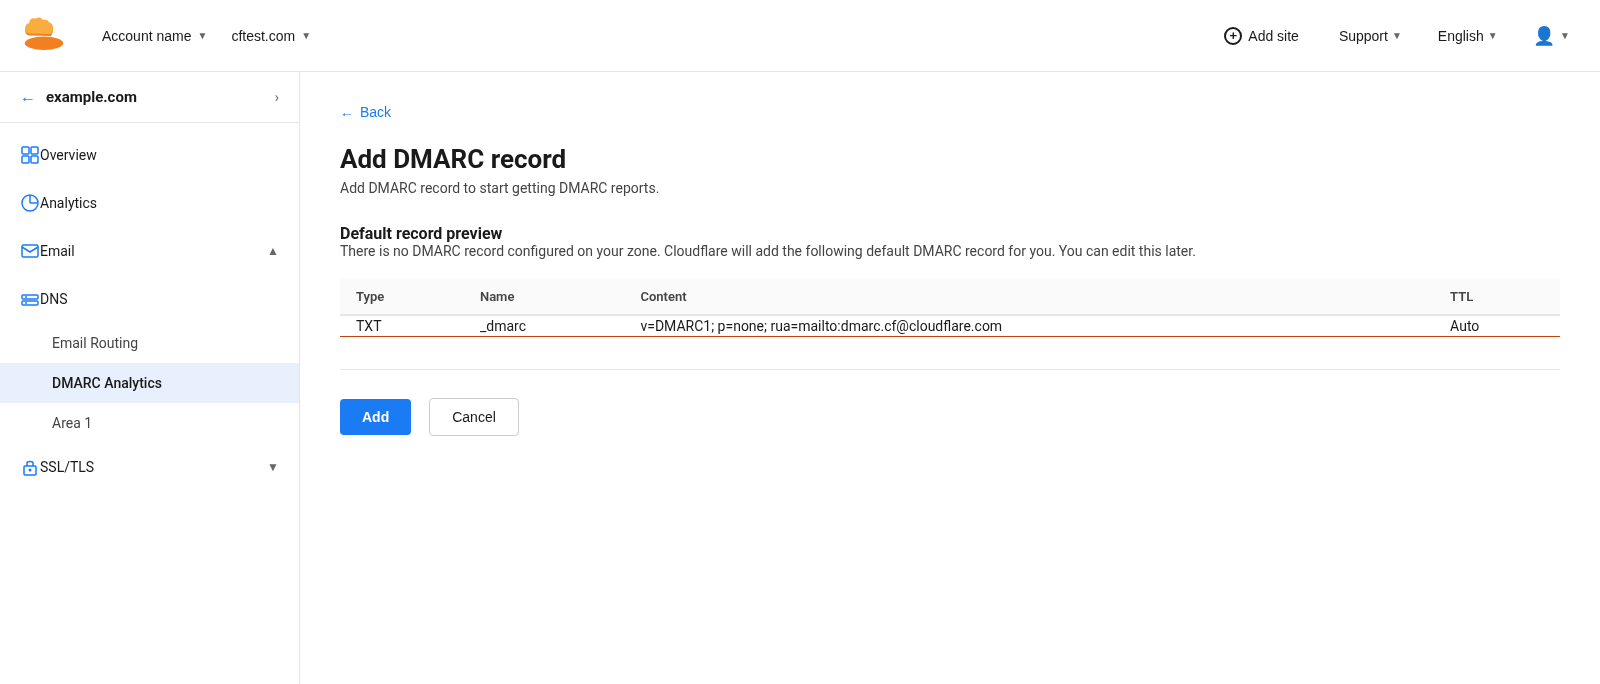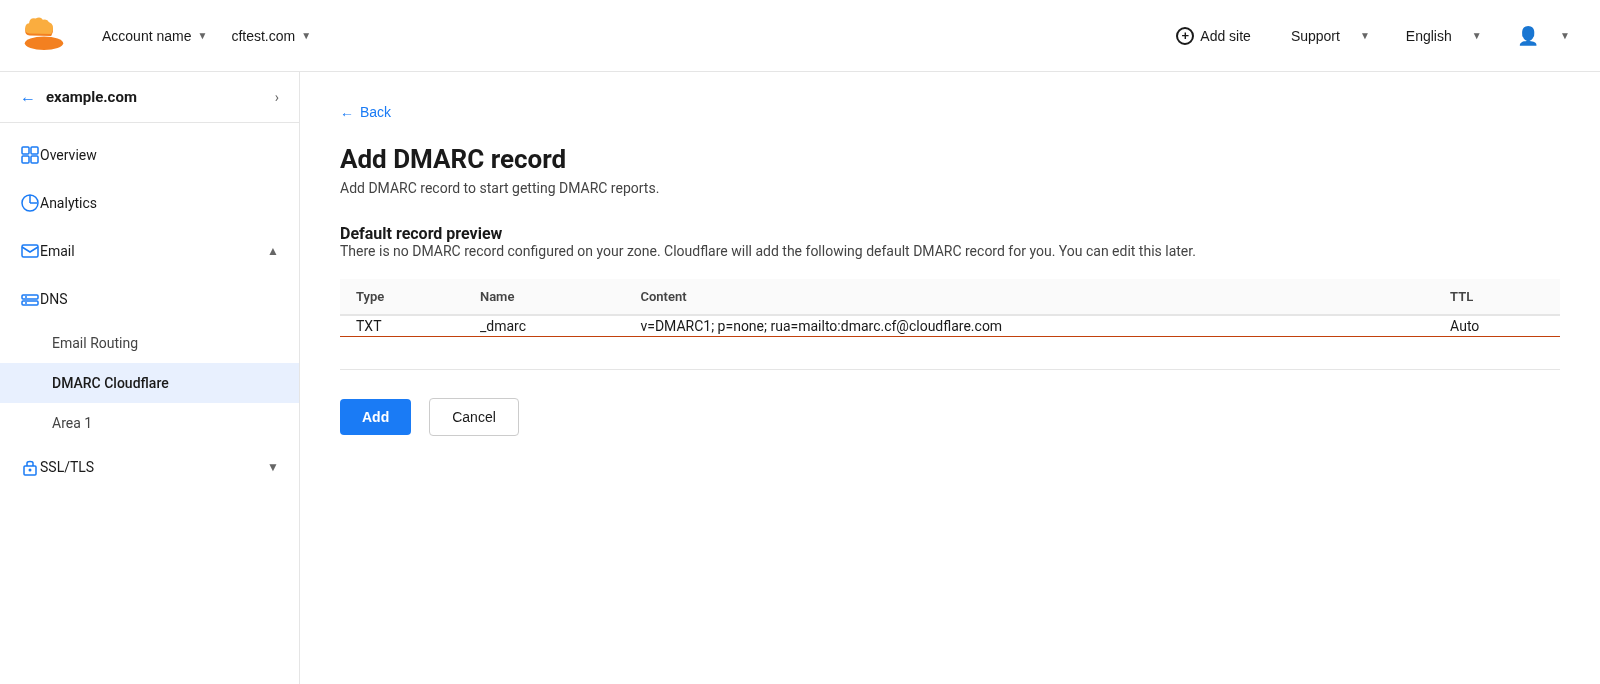--- a/index.html
+++ b/index.html
@@ -18,21 +18,21 @@
       display: flex; align-items: center; gap: 6px; padding: 6px 10px;
       border: none; background: none; cursor: pointer; font-size: 14px; color: #1a1a1a;
       border-radius: 4px;
     }
     .nav-right { display: flex; align-items: center; gap: 16px; margin-left: auto; }
     .add-site-btn {
       display: flex; align-items: center; gap: 6px; padding: 8px 14px;
       border: none; background: none; cursor: pointer; font-size: 14px; color: #1a1a1a;
     }
     .support-btn, .english-btn, .user-btn {
-      display: flex; align-items: center; gap: 20px; padding: 6px 10px;
+      display: flex; align-items: center; gap: 4px; padding: 6px 10px;
       border: none; background: none; cursor: pointer; font-size: 14px; color: #1a1a1a;
     }
     .chevron-down { font-size: 10px; color: #666; }
 
     
     .layout { display: flex; margin-top: 72px; min-height: calc(100vh - 72px); }
 
     
     .sidebar {
       width: 300px; background: #fff; border-right: 1px solid #e5e5e5;
@@ -206,21 +206,21 @@
           </svg>
         </span>
         <span class="item-label">DNS</span>
       </div>
 
       <div class="sidebar-submenu">
         <div class="sidebar-subitem">
           <span>Email Routing</span>
         </div>
         <div class="sidebar-subitem active">
-          <span>DMARC Cloudflare</span>
+          <span>DMARC Analytics</span>
         </div>
         <div class="sidebar-subitem">
           <span>Area 1</span>
         </div>
       </div>
 
       <div class="sidebar-item">
         <span class="item-icon">
           <svg width="18" height="18" viewBox="0 0 18 18" fill="none">
             <rect x="3" y="8" width="12" height="9" rx="1" stroke="#1a7bf5" stroke-width="1.5"></rect>

